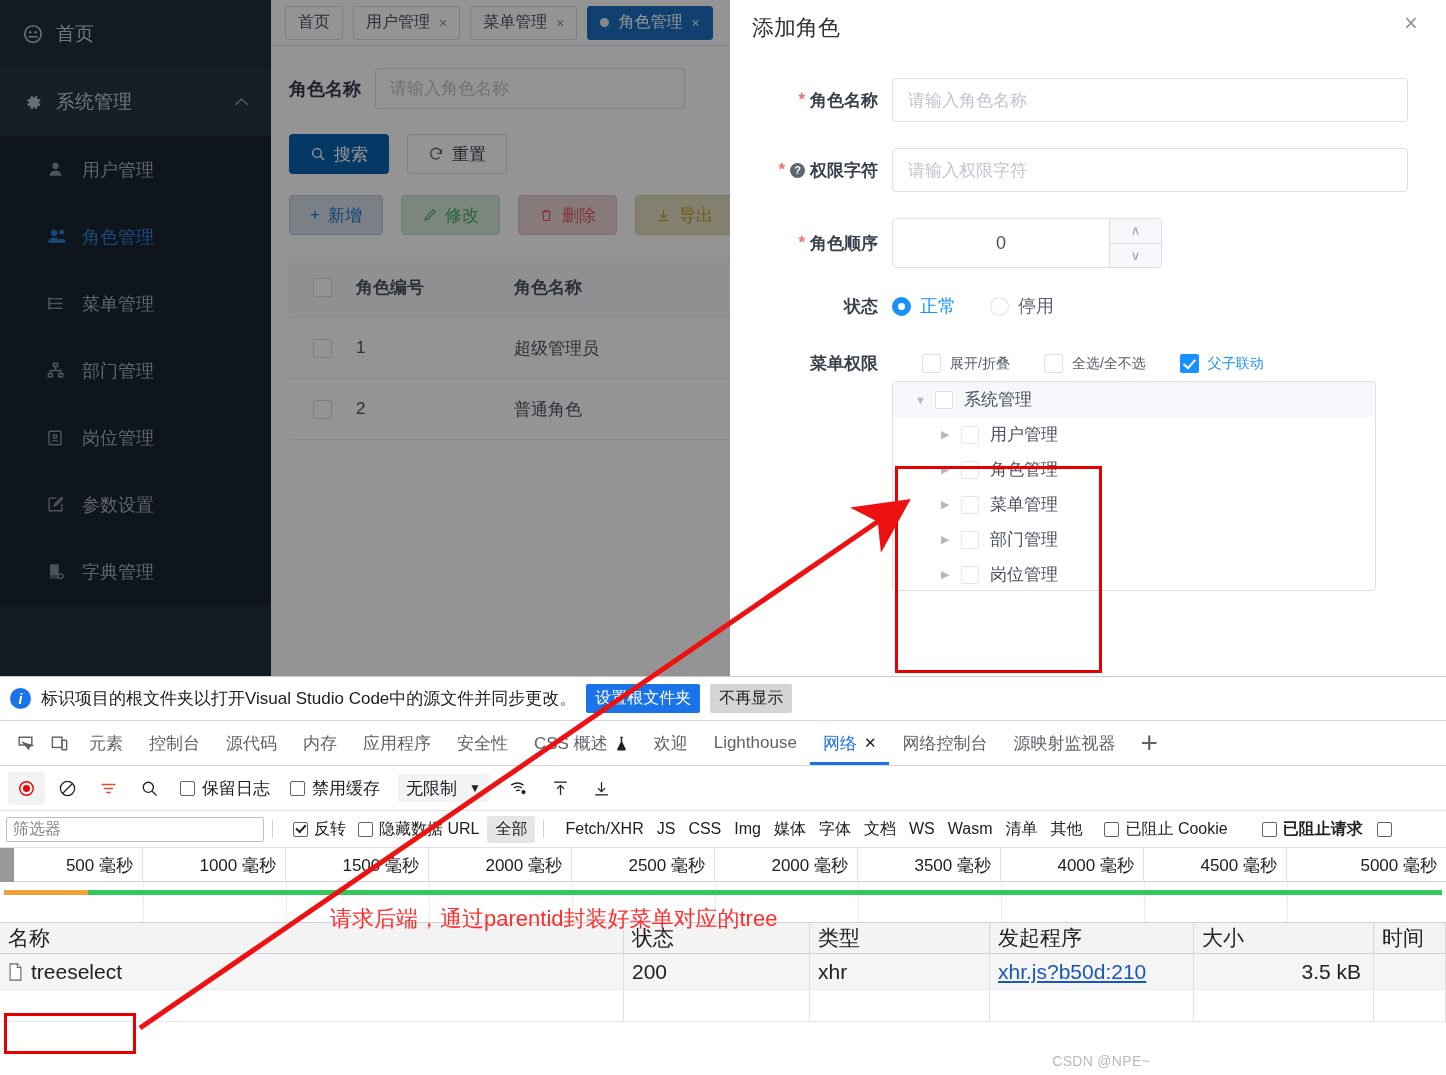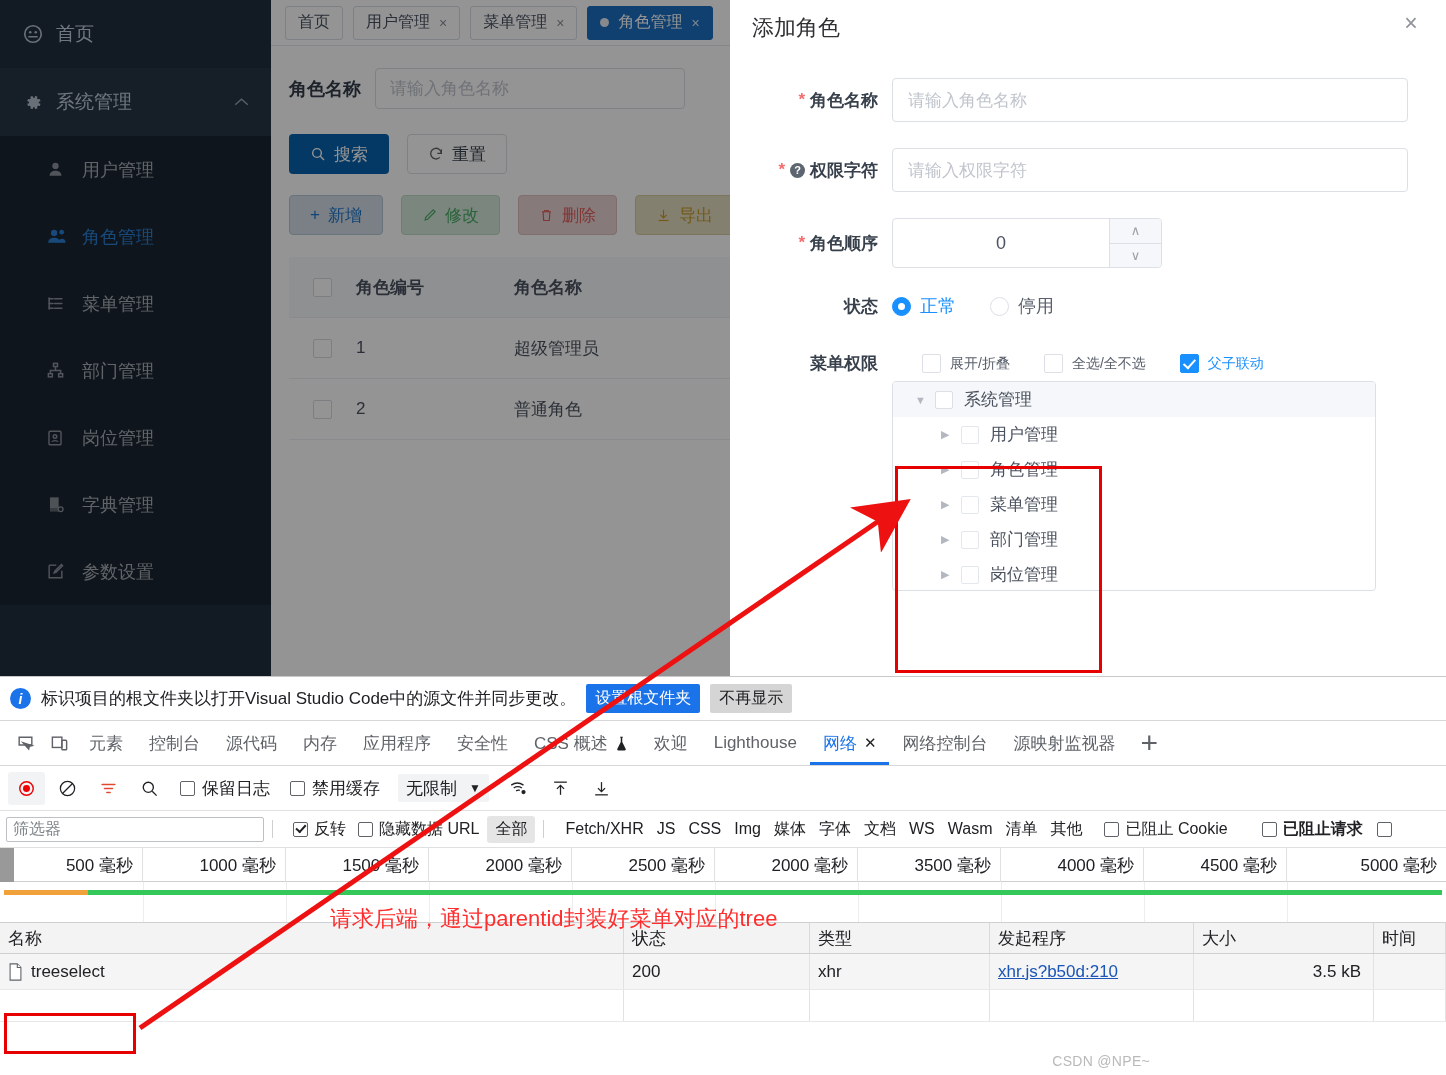--- a/index.html
+++ b/index.html
@@ -274,21 +274,21 @@
   #ovr-bars { position: relative; height: 40px; }
   .ovr-grid { position: absolute; top: 0; height: 40px; border-right: 1px solid #ededed; }
   #bar-orange { position: absolute; left: 4px; top: 8px; height: 5px; width: 84px; background: #f0a13a; }
   #bar-green { position: absolute; left: 88px; top: 8px; height: 5px; width: 1354px; background: #34c759; }
   #ann-text {
     position: absolute; left: 330px; top: 22px; font-size: 22px; color: #ff2d2d;
     white-space: nowrap; font-weight: 500;
   }
 
   
-  #req-table { font-size: 17px; color: #202124; background: #c2410c; }
+  #req-table { font-size: 21px; color: #202124; background: #c2410c; }
   .rq-head { display: flex; height: 31px; background: #f3f3f3; border-bottom: 1px solid #d0d0d0; }
   .rq-head > div { border-right: 1px solid #d9d9d9; display: flex; align-items: center; padding-left: 8px; }
   .rq-row { display: flex; height: 36px; background: #f5f5f5; border-bottom: 1px solid #e8e8e8; }
   .rq-row > div { border-right: 1px solid #e2e2e2; display: flex; align-items: center; padding-left: 8px; }
   .rq-row.blank { background: #fff; height: 32px; }
   .c-name { width: 624px; }
   .c-status { width: 186px; }
   .c-type { width: 180px; }
   .c-init { width: 204px; }
   .c-size { width: 180px; justify-content: flex-end !important; padding-right: 12px; }
@@ -398,38 +398,38 @@
             <rect x="4" y="3" width="16" height="18" rx="1.5"></rect>
               <circle cx="12" cy="10" r="2.4"></circle>
             <path d="M8 17c1-2 7-2 8 0"></path>
           </svg>
         </span>
         <span>岗位管理</span>
       </div>
 
       <div class="side-item">
         <span class="ico">
+          <svg class="i" width="19" height="19" viewBox="0 0 24 24" fill="none" stroke="currentColor" stroke-width="1.8">
+            <path d="M4 4h9"></path>
+              <path d="M4 4v16h16v-9"></path>
+              <path d="M19.5 3.2l1.4 1.4-8.4 8.4-2.2.8.8-2.2z"></path>
+          </svg>
+        </span>
+        <span>参数设置</span>
+      </div>
+
+      <div class="side-item">
+        <span class="ico">
           <svg class="i" width="19" height="19" viewBox="0 0 24 24" fill="currentColor">
             <path d="M5 3h11v14H5z" opacity=".95"></path>
               <path d="M5 17h11v4H5z" opacity=".6"></path>
             <circle cx="18.5" cy="18" r="3" fill="none" stroke="currentColor" stroke-width="1.7"></circle>
           </svg>
         </span>
         <span>字典管理</span>
-      </div>
-
-      <div class="side-item">
-        <span class="ico">
-          <svg class="i" width="19" height="19" viewBox="0 0 24 24" fill="none" stroke="currentColor" stroke-width="1.8">
-            <path d="M4 4h9"></path>
-              <path d="M4 4v16h16v-9"></path>
-              <path d="M19.5 3.2l1.4 1.4-8.4 8.4-2.2.8.8-2.2z"></path>
-          </svg>
-        </span>
-        <span>参数设置</span>
       </div>
 
     </div>
 
     <div id="main">
       <div id="tabbar">
         <div class="tab">
           <span>首页</span>
         </div>
         <div class="tab">

